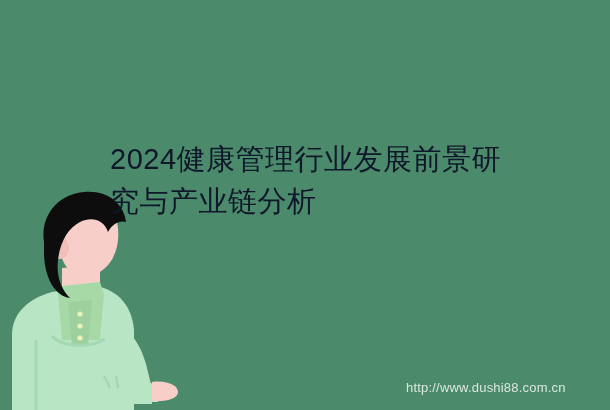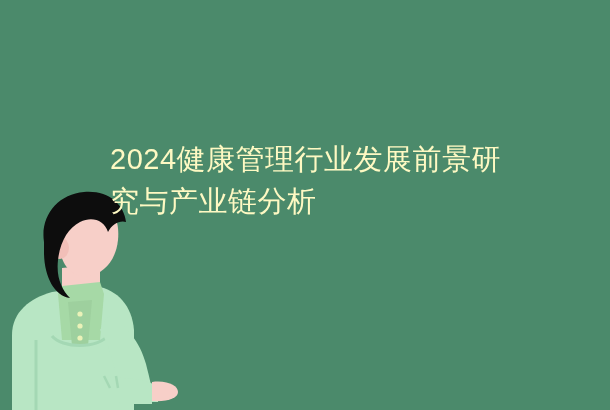--- a/index.html
+++ b/index.html
@@ -13,21 +13,21 @@
     height: 410px;
     overflow: hidden;
     background: #4b8a6b;
     font-family: "Liberation Sans", "DejaVu Sans", sans-serif;
   }
   #title-block {
     position: absolute;
     left: 110px;
     top: 138px;
     width: 400px;
-    color: #fef9c3;
+    color: #0f172a;
     font-size: 29px;
     line-height: 42px;
     letter-spacing: 0.5px;
     font-weight: 400;
     white-space: normal;
     word-break: break-all;
   }
   #watermark {
     position: absolute;
     left: 406px;
@@ -81,14 +81,15 @@
     <path d="M104 188 C124 186, 146 190, 158 196 L158 212 L104 212 Z" fill="#b8e6c4"></path>
 
     <path d="M104 186 L110 198" stroke="#a4d8b4" stroke-width="2.5" fill="none"></path>
     <path d="M116 186 L118 198" stroke="#a4d8b4" stroke-width="2.5" fill="none"></path>
 
     <path d="M152 192 C168 190, 178 196, 178 202 C178 208, 168 212, 152 211 Z" fill="#f7cfc8"></path>
   </svg>
 
   <div id="title-block">2024健康管理行业发展前景研究与产业链分析</div>
 
+  <div id="watermark">http://www.dushi88.com.cn</div>
 
 </div>
 
 </body></html>

